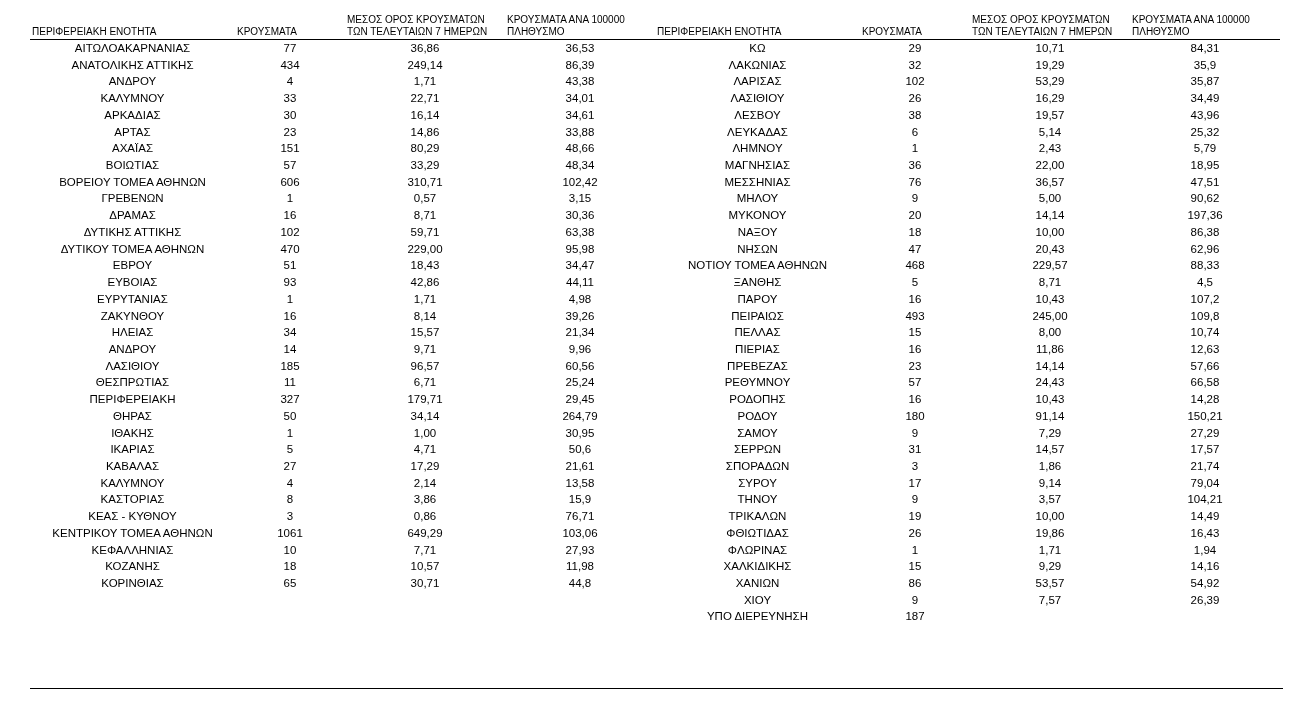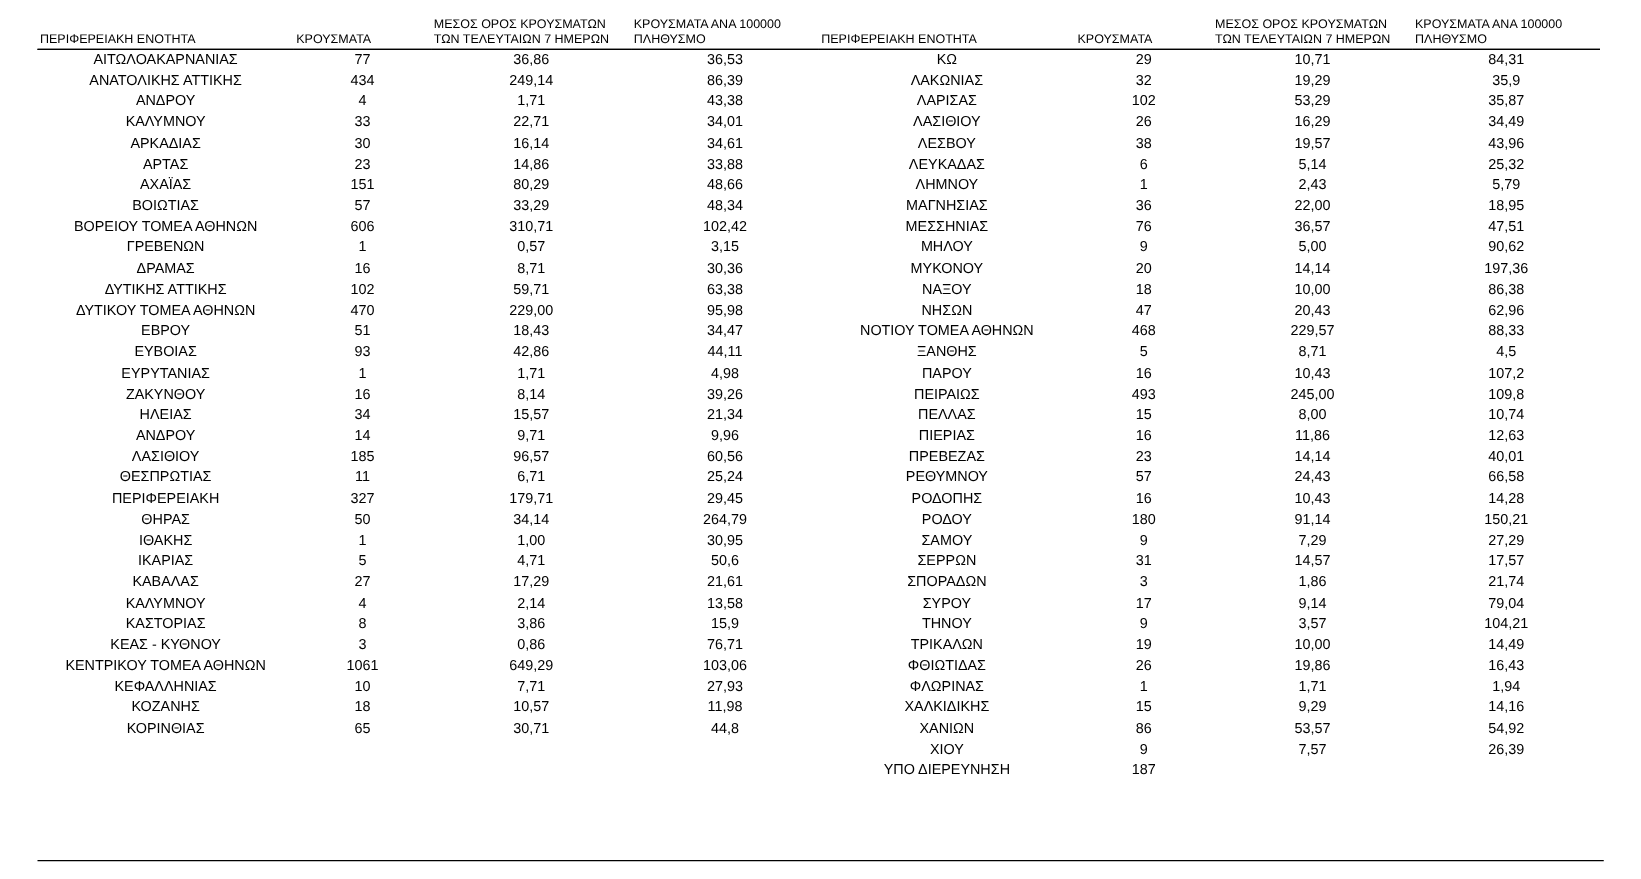--- a/index.html
+++ b/index.html
@@ -418,21 +418,21 @@
           <tr>
             <td>ΠΙΕΡΙΑΣ</td>
             <td>16</td>
             <td>11,86</td>
             <td>12,63</td>
           </tr>
           <tr>
             <td>ΠΡΕΒΕΖΑΣ</td>
             <td>23</td>
             <td>14,14</td>
-            <td>40,01</td>
+            <td>57,66</td>
           </tr>
           <tr>
             <td>ΡΕΘΥΜΝΟΥ</td>
             <td>57</td>
             <td>24,43</td>
             <td>66,58</td>
           </tr>
           <tr>
             <td>ΡΟΔΟΠΗΣ</td>
             <td>16</td>

